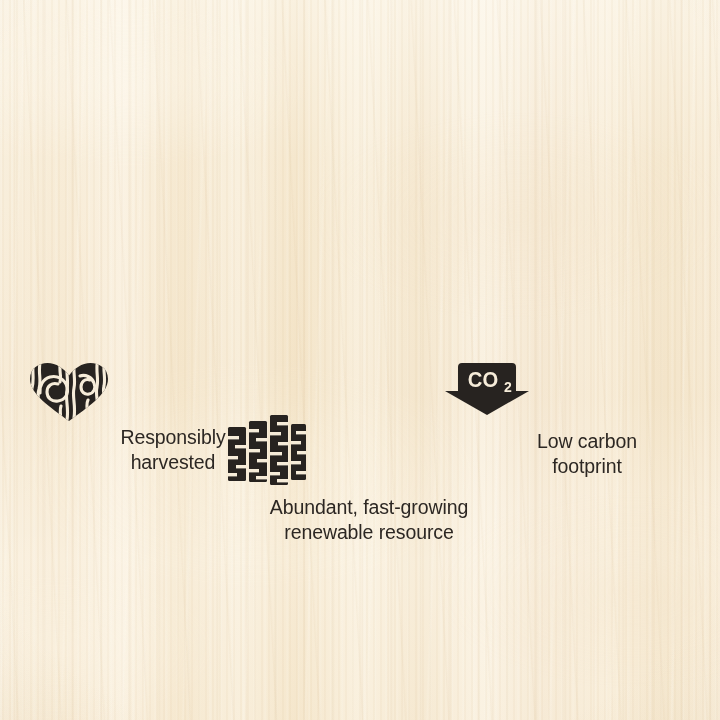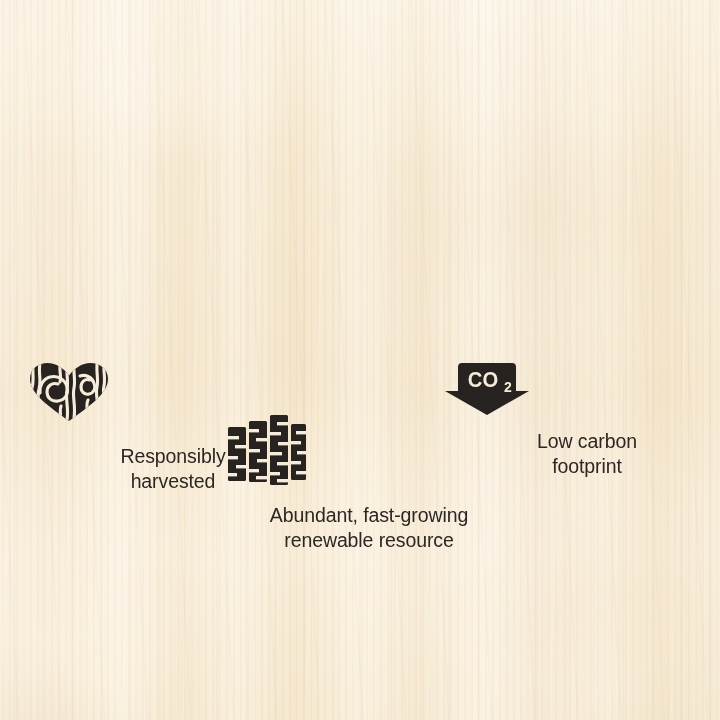--- a/index.html
+++ b/index.html
@@ -123,24 +123,24 @@
   .feature .caption {
     font-family: "Liberation Sans", sans-serif;
     font-size: 19.5px;
     line-height: 25px;
     color: #2c2723;
     white-space: pre-line;
     letter-spacing: -0.1px;
   }
 
   #feature-harvested { left: 28px;  top: 362px; width: 290px; }
-  #feature-harvested .caption { margin-top: 22px; }
+  #feature-harvested .caption { margin-top: 3px; }
 
   #feature-renewable { left: 224px; top: 414px; width: 290px; }
-  #feature-renewable .caption { margin-top: 15px; }
+  #feature-renewable .caption { margin-top: 7px; }
 
   #feature-carbon    { left: 442px; top: 362px; width: 290px; }
   #feature-carbon .caption { margin-top: 13px; }
 
   svg { display: block; }
 </style>
 </head>
 <body>
 
 <div id="poster">

